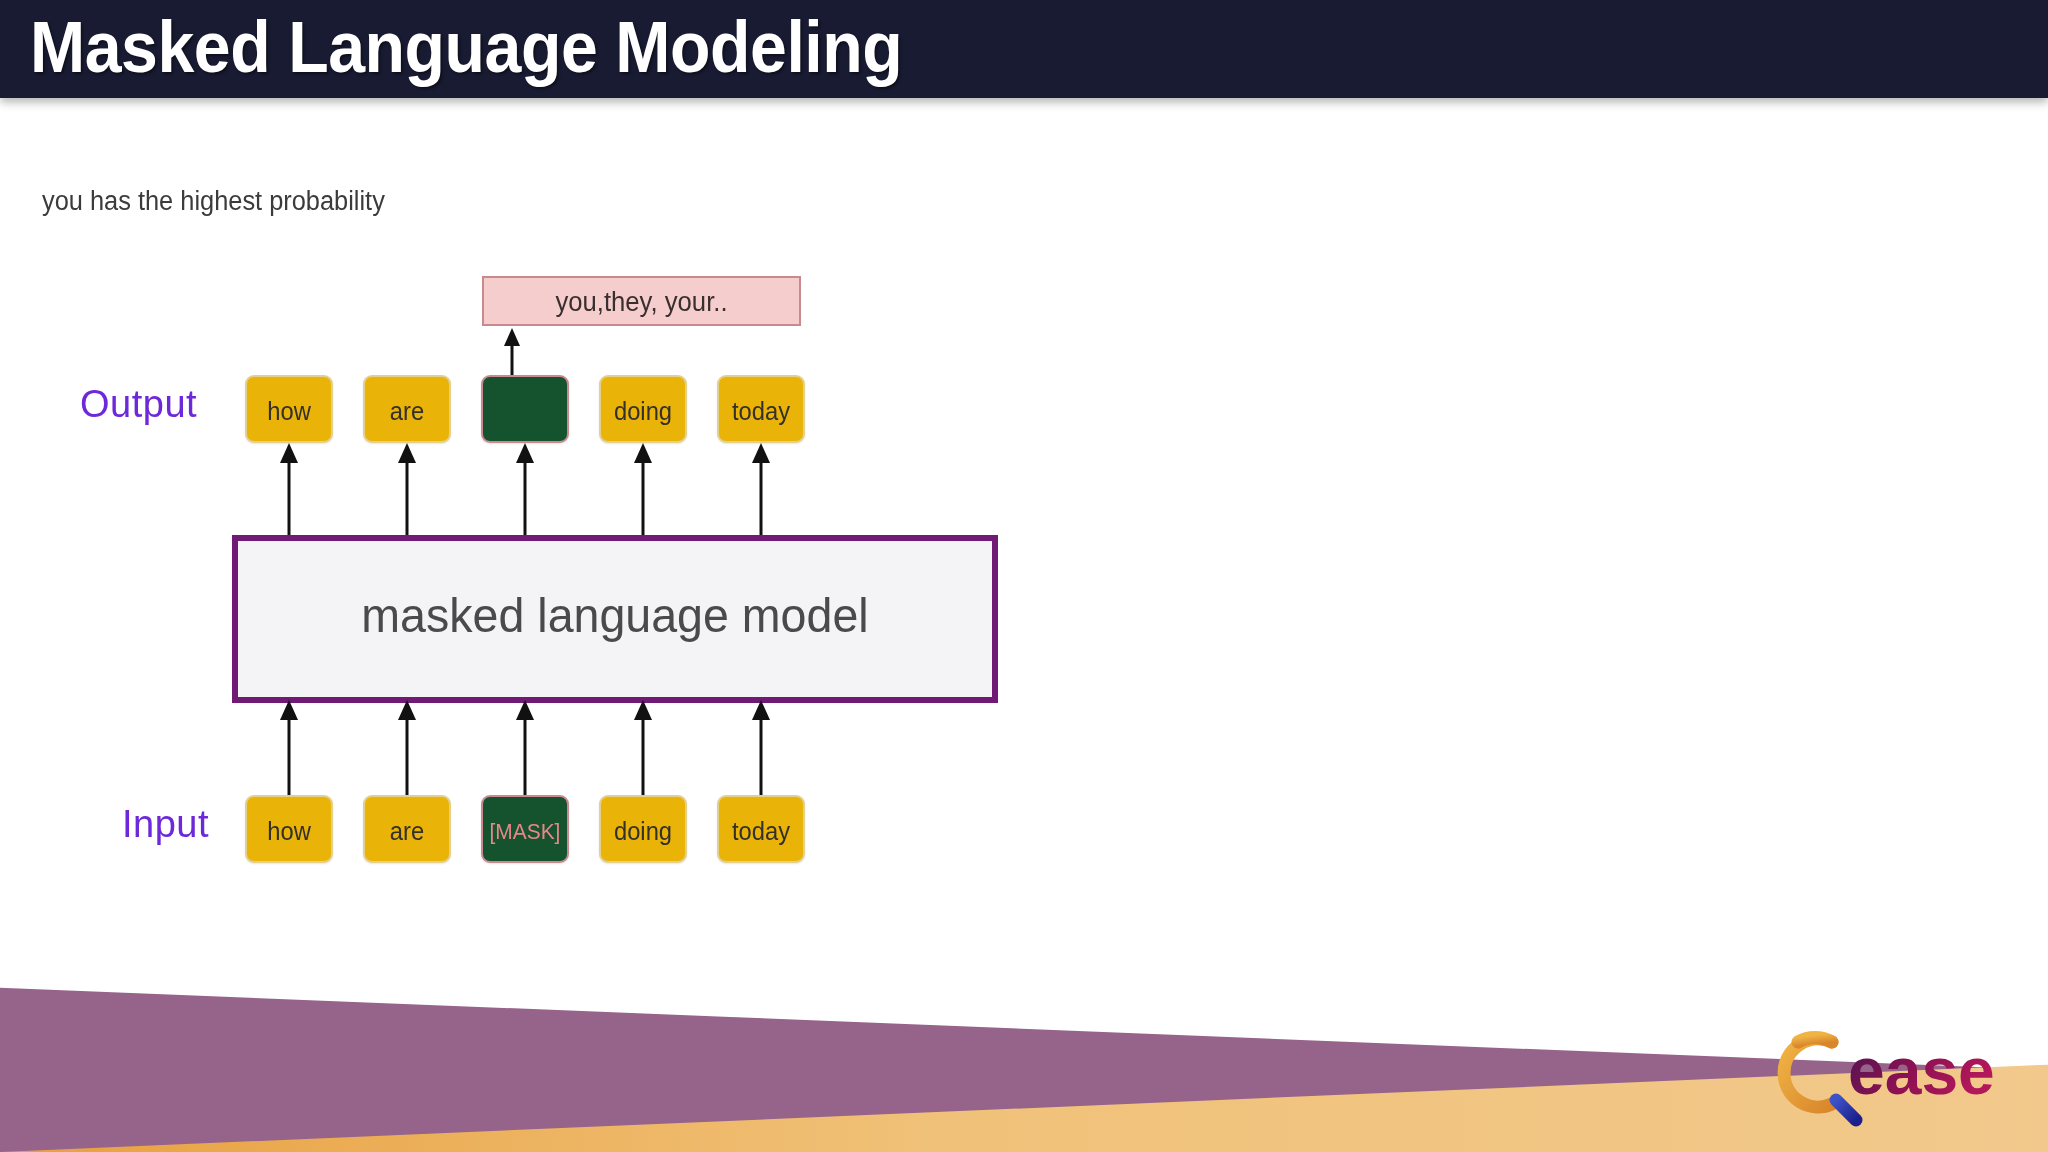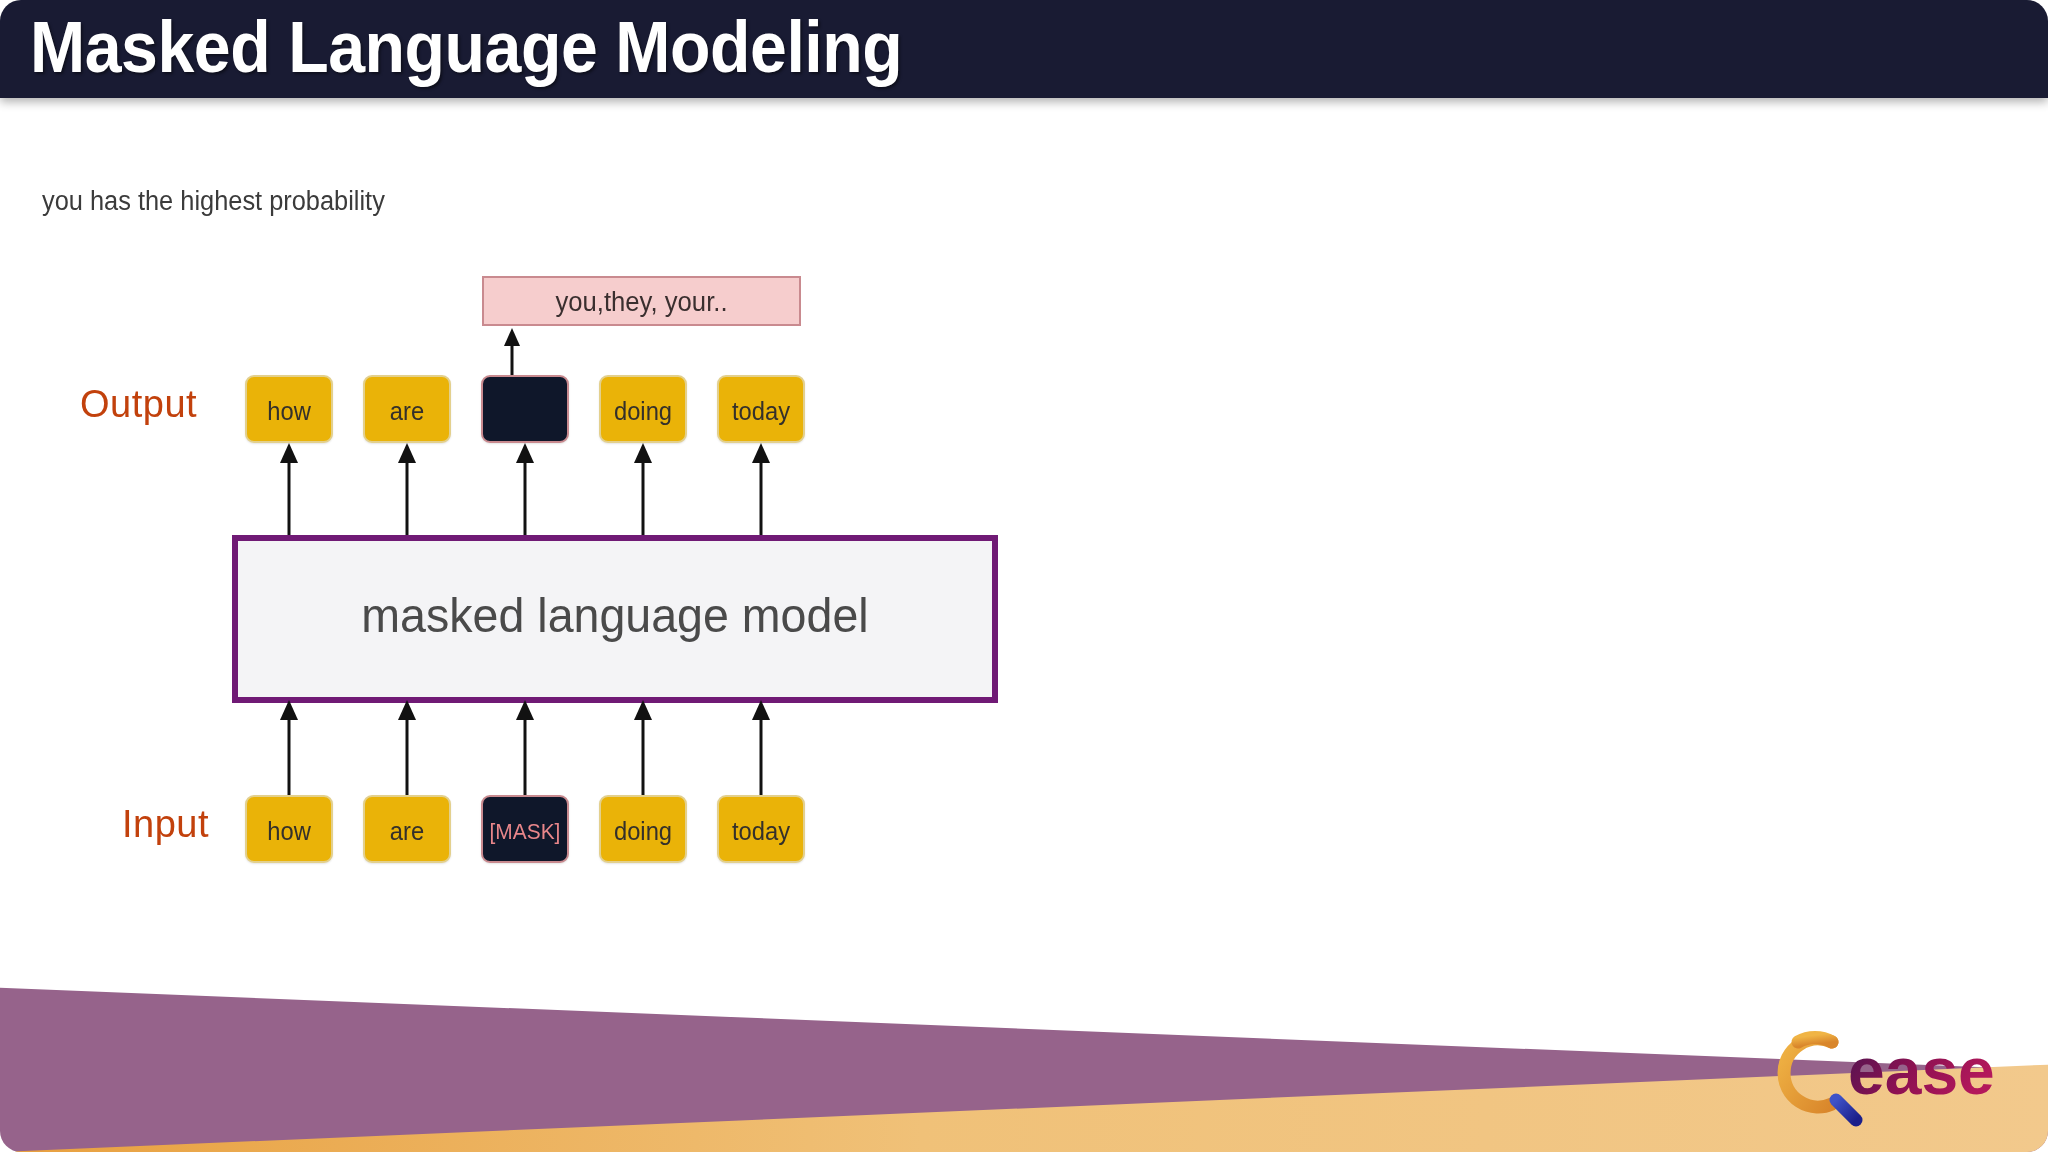--- a/index.html
+++ b/index.html
@@ -9,21 +9,20 @@
   }
   body {
     font-family: "Liberation Sans", sans-serif;
   }
   #slide {
     position: relative;
     width: 2048px;
     height: 1152px;
     background: #ffffff;
     overflow: hidden;
-    border-radius: 21px;
   }
 
   
   #title-bar {
     position: absolute;
     left: 0; top: 0;
     width: 2048px;
     height: 98px;
     background: #191B33;
     box-shadow: 0 4px 9px rgba(0,0,0,0.30);
@@ -48,21 +47,21 @@
     top: 186px;
     font-size: 27px;
     color: #3b3b3b;
     white-space: nowrap;
     transform: scaleX(0.94);
     transform-origin: left top;
   }
   .row-label {
     position: absolute;
     font-size: 38px;
-    color: #c2410c;
+    color: #6d28d9;
     letter-spacing: 0.5px;
   }
   #label-output { left: 80px; top: 383px; }
   #label-input  { left: 122px; top: 803px; }
 
   .pred-box {
     position: absolute;
     left: 482px;
     top: 276px;
     width: 319px;
@@ -94,21 +93,21 @@
   .token span {
     position: absolute;
     left: 0; right: 0;
     top: 20px;
     text-align: center;
     font-size: 25px;
     color: #34302b;
     transform: scaleX(0.95);
   }
   .token.masked {
-    background: #0f172a;
+    background: #14532d;
     border-color: #c98a8f;
     padding-left: 45px;
   }
   .token.masked span { color: #e8868a; font-size: 22px; top: 22px; }
 
   
   #out-0 { left: 245px; top: 375px; }
   #out-1 { left: 363px; top: 375px; }
   #out-2 { left: 481px; top: 375px; }
   #out-3 { left: 599px; top: 375px; }

